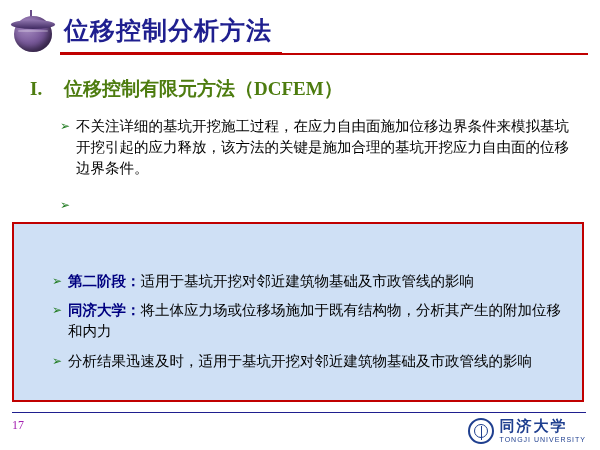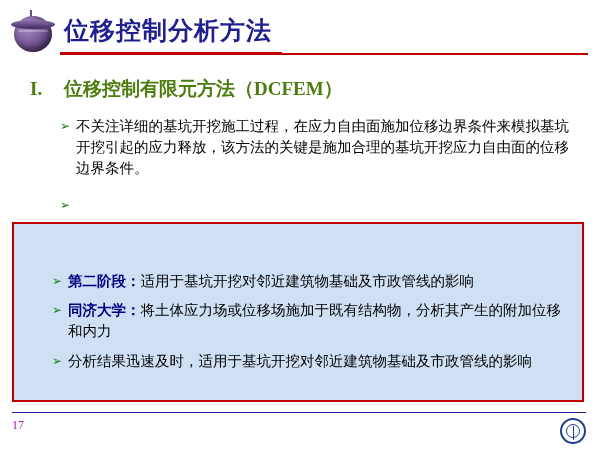--- a/index.html
+++ b/index.html
@@ -266,15 +266,19 @@
 
   <div class="bullet" style="left:52px; top:351px; width:510px;">
     <span class="arrow">➢</span>
     <span class="btext">分析结果迅速及时，适用于基坑开挖对邻近建筑物基础及市政管线的影响</span>
   </div>
 
   <div class="footer-rule"></div>
   <div class="page-num">17</div>
   <div class="uni-logo">
     <div class="uni-seal"></div>
+    <div class="uni-names">
+      <div class="uni-cn">同济大学</div>
+      <div class="uni-en">TONGJI UNIVERSITY</div>
+    </div>
   </div>
 
 </div>
 
 </body></html>

